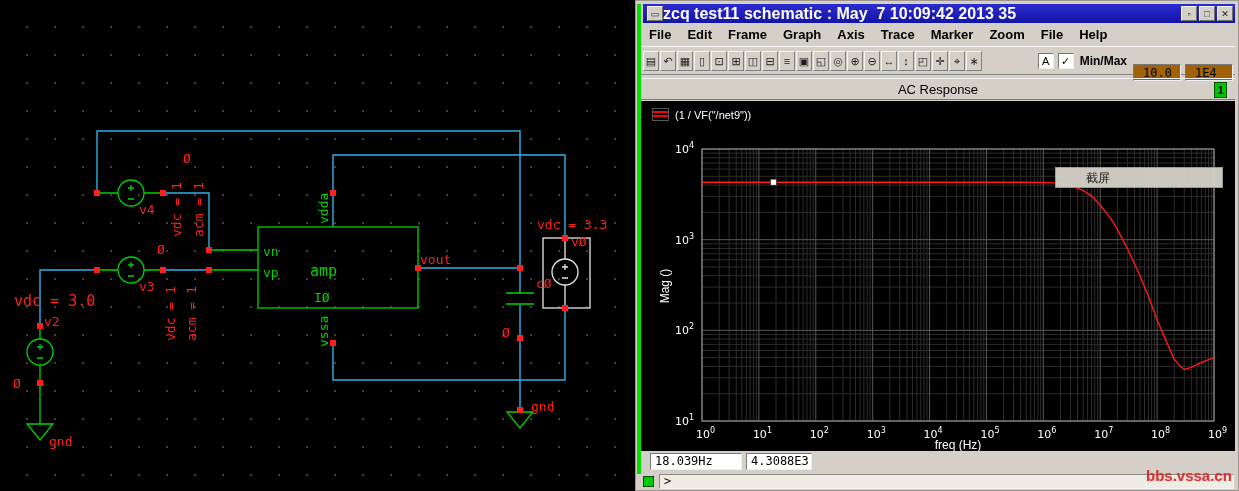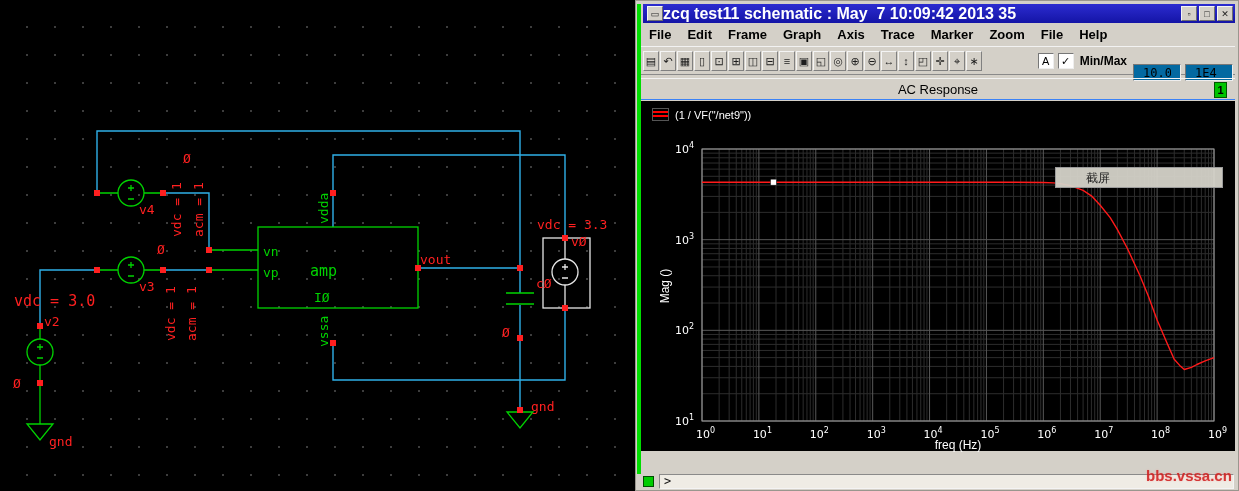--- a/index.html
+++ b/index.html
@@ -31,21 +31,21 @@
   .menu-item{padding:2px 8px;font-weight:bold;font-size:13px;color:#000;}
 
   #tool-bar{position:absolute;left:5px;right:3px;top:45px;height:29px;display:flex;align-items:center;
     border-top:1px solid #f2f2f2;border-bottom:1px solid #8a8a8a;padding:0 2px;box-sizing:border-box;}
   .tool-btn{width:16px;height:20px;margin-right:1px;background:#d4d0c8;border:1px solid;
     border-color:#f4f4f4 #808080 #808080 #f4f4f4;font-size:11px;line-height:18px;text-align:center;color:#1c1c1c;box-sizing:border-box;}
   #tool-right{margin-left:auto;display:flex;align-items:center;gap:4px;}
   .mini-box{width:16px;height:16px;background:#fff;border:1px solid;border-color:#777 #eee #eee #777;
     font-size:11px;line-height:15px;text-align:center;box-sizing:border-box;}
   #minmax-label{font-weight:bold;font-size:12px;margin:0 2px;}
-  .num-input{width:48px;height:17px;background:#0369a1;border:1px solid;border-color:#777 #eee #eee #777;
+  .num-input{width:48px;height:17px;background:#a16207;border:1px solid;border-color:#777 #eee #eee #777;
     font:12px "DejaVu Sans Mono",monospace;padding:0 9px;box-sizing:border-box;margin-top:24px;}
 
   #graph-header{position:absolute;left:5px;right:3px;top:77px;height:22px;text-align:center;
     font-size:13px;line-height:22px;border-top:1px solid #f2f2f2;border-bottom:1px solid #3b82f6;box-sizing:border-box;}
   #graph-number{position:absolute;right:8px;top:3px;width:13px;height:16px;background:#00c400;
     border:1px solid #005500;color:#000;font-size:11px;font-weight:bold;line-height:15px;text-align:center;box-sizing:border-box;}
 
   #plot-area{position:absolute;left:4px;right:3px;top:100px;bottom:39px;background:#000;}
   #legend{position:absolute;left:12px;top:7px;display:flex;align-items:center;gap:6px;z-index:3;}
   #legend-swatch{width:15px;height:11px;border:1px solid #555;
@@ -376,20 +376,24 @@
             <text x="35" y="52">10<tspan dy="-5" font-size="8">4</tspan></text>
           </g>
           <path d="M62.0 81.2 L89.1 81.2 L118.9 81.2 L146.0 81.2 L175.8 81.2 L202.9 81.2 L232.7 81.2 L259.8 81.2 L289.6 81.2 L316.7 81.2 L346.4 81.2 L373.6 81.2 L403.3 81.5 L413.4 81.9 L420.5 82.6 L430.5 84.6 L443.1 89.3 L451.4 94.8 L460.2 104.2 L470.2 116.6 L477.3 128.3 L487.4 147.5 L500.0 174.7 L508.3 194.9 L517.1 219.0 L527.1 242.3 L534.2 258.2 L539.7 264.4 L544.3 268.5 L551.4 266.4 L556.9 263.5 L565.2 259.9 L574.0 256.6 " stroke="#ff1a1a" stroke-width="1.4" fill="none" stroke-linejoin="round"></path>
           <rect x="130.46453097615142" y="78.15169219655255" width="6" height="6" fill="#ffffff" stroke="#000000" stroke-width="0.5"></rect>
         </svg>
       <div id="ylabel">Mag ()</div>
       <div id="capture-tooltip">截屏</div>
       <div id="xlabel">freq (Hz)</div>
     </div>
 
+    <div id="status-bar">
+      <span class="status-field" id="status-x">18.039Hz</span>
+      <span class="status-field" id="status-y">4.3088E3</span>
+    </div>
 
     <div id="command-bar">
       <span id="command-green"></span>
       <span id="command-input">&gt;</span>
     </div>
   </div>
 
   <div id="watermark">bbs.vssa.cn</div>
 </div>
 

